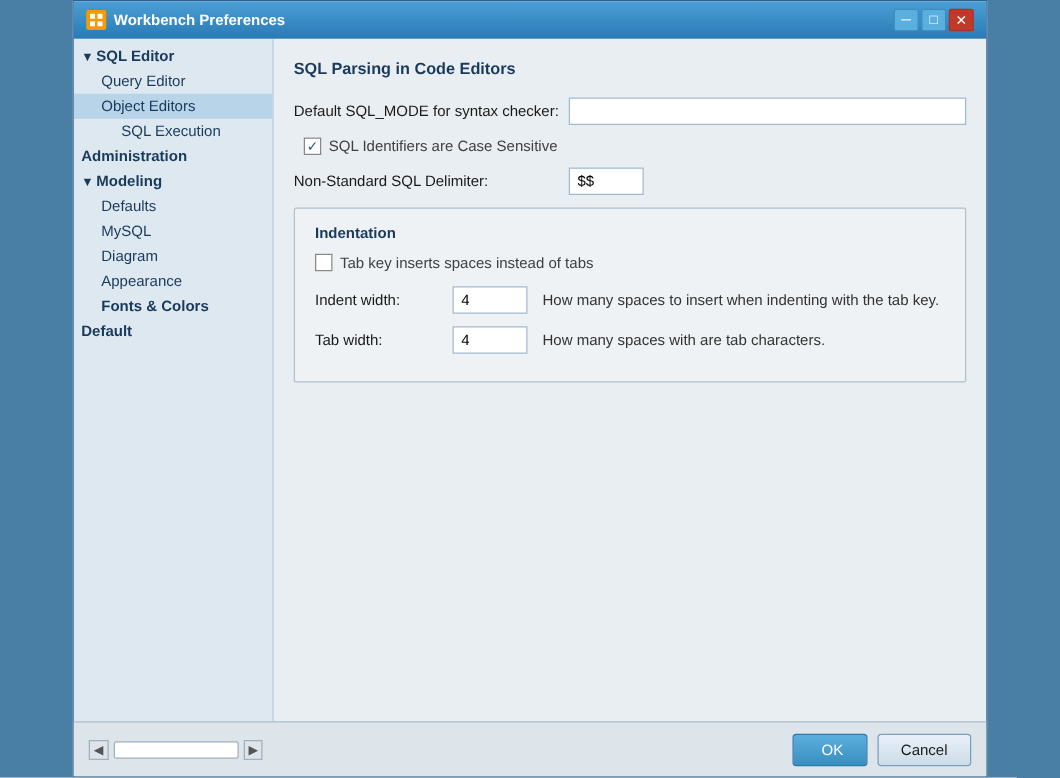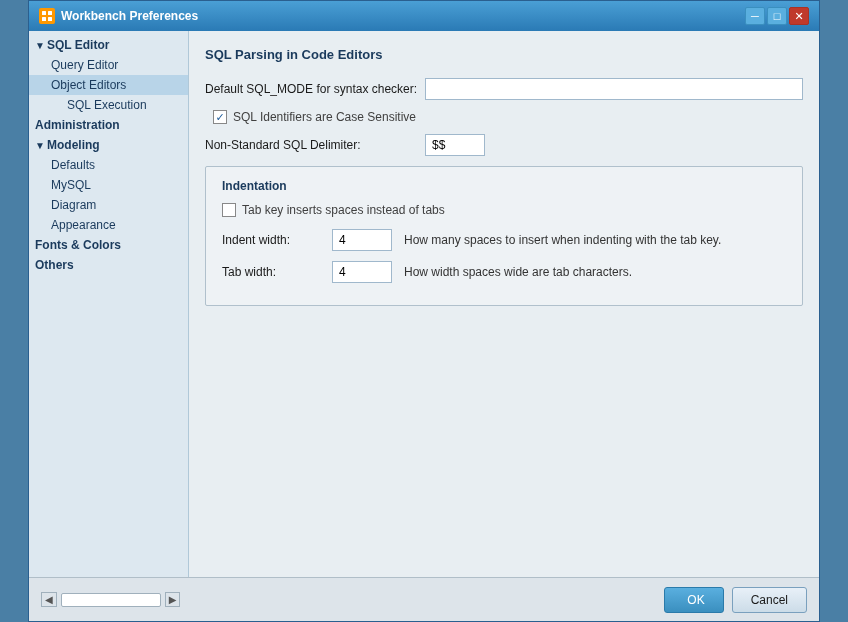--- a/index.html
+++ b/index.html
@@ -8,21 +8,21 @@
       font-size: 12px;
       background: #4a7fa5;
       display: flex;
       align-items: center;
       justify-content: center;
       width: 848px;
       height: 622px;
       overflow: hidden;
     }
     .window {
-      width: 792px;
+      width: 732px;
       height: 622px;
       background: #f0f0f0;
       border: 1px solid #2a5f8f;
       display: flex;
       flex-direction: column;
     }
     .title-bar {
       background: linear-gradient(to bottom, #4a9fd5, #2a7ab5);
       color: white;
       padding: 6px 10px;
@@ -271,22 +271,22 @@
         <div class="sidebar-item" style="padding-left: 6px; font-weight: 600;"><span class="sidebar-toggle">▼ </span><span>SQL Editor</span></div>
         <div class="sidebar-item" style="padding-left: 22px;"><span>Query Editor</span></div>
         <div class="sidebar-item selected" style="padding-left: 22px;"><span>Object Editors</span></div>
         <div class="sidebar-item" style="padding-left: 38px;"><span>SQL Execution</span></div>
         <div class="sidebar-item" style="padding-left: 6px; font-weight: 600;"><span>Administration</span></div>
         <div class="sidebar-item" style="padding-left: 6px; font-weight: 600;"><span class="sidebar-toggle">▼ </span><span>Modeling</span></div>
         <div class="sidebar-item" style="padding-left: 22px;"><span>Defaults</span></div>
         <div class="sidebar-item" style="padding-left: 22px;"><span>MySQL</span></div>
         <div class="sidebar-item" style="padding-left: 22px;"><span>Diagram</span></div>
         <div class="sidebar-item" style="padding-left: 22px;"><span>Appearance</span></div>
-        <div class="sidebar-item" style="padding-left: 6px; font-weight: 600;"><span>Fonts &amp; Colors</span></div>
-        <div class="sidebar-item" style="padding-left: 6px; font-weight: 600;"><span>Others</span></div>
+        <div class="sidebar-item" style="padding-left: 22px; font-weight: 600;"><span>Fonts &amp; Colors</span></div>
+        <div class="sidebar-item" style="padding-left: 6px; font-weight: 600;"><span>Default</span></div>
       </div>
 
     <div class="main-content">
       <div class="section-title">SQL Parsing in Code Editors</div>
 
       <div class="form-row">
         <span class="form-label">Default SQL_MODE for syntax checker:</span>
         <input class="form-input" type="text" value="" style="">
       </div>
 
@@ -310,21 +310,21 @@
 
         <div class="indent-row">
           <span class="indent-label">Indent width:</span>
           <input class="indent-input" type="text" value="4" style="">
           <span class="indent-desc">How many spaces to insert when indenting with the tab key.</span>
         </div>
 
         <div class="indent-row">
           <span class="indent-label">Tab width:</span>
           <input class="indent-input" type="text" value="4" style="">
-          <span class="indent-desc">How width spaces wide are tab characters.</span>
+          <span class="indent-desc">How many spaces with are tab characters.</span>
         </div>
       </div>
     </div>
   </div>
 
   <div class="footer">
     <div class="footer-scrollbar">
       <span class="scroll-arrow">◀</span>
       <div class="scroll-track"></div>
       <span class="scroll-arrow">▶</span>

